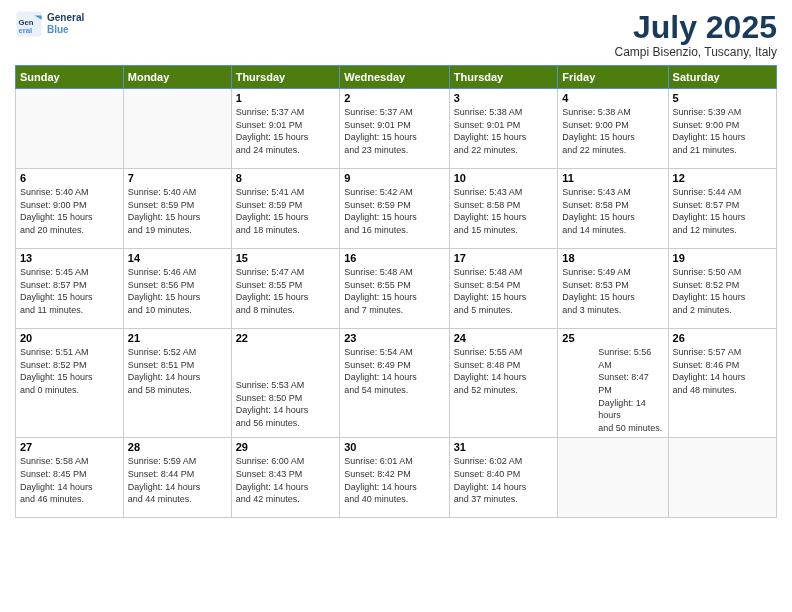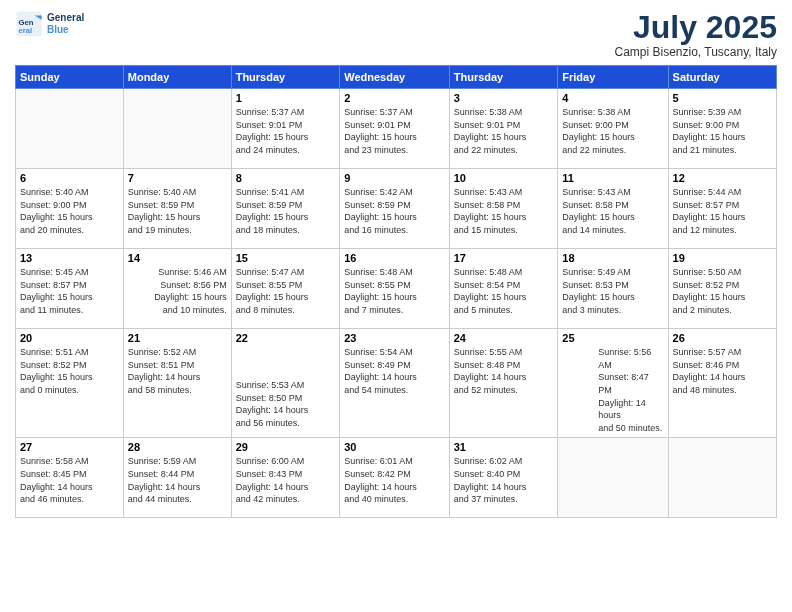--- a/index.html
+++ b/index.html
@@ -51,21 +51,21 @@
     .subtitle {
       font-size: 12px;
       color: #333;
     }
     .calendar {
       width: 100%;
       border-collapse: collapse;
       font-size: 9.5px;
     }
     .calendar thead th {
-      background-color: #1d4ed8;
+      background-color: #4d7c0f;
       color: #fff;
       padding: 5px 4px;
       text-align: left;
       font-size: 11px;
       border: 1px solid #5a8dcc;
     }
     .calendar tbody td {
       border: 1px solid #ccc;
       vertical-align: top;
       padding: 3px 4px;
@@ -216,21 +216,21 @@
         <tr>
           <td>
             <span class="day-num">13</span>
             <div class="day-detail" style="white-space: pre-line;">Sunrise: 5:45 AM
 Sunset: 8:57 PM
 Daylight: 15 hours
 and 11 minutes.</div>
           </td>
           <td>
             <span class="day-num">14</span>
-            <div class="day-detail" style="white-space: pre-line; text-align: right;">Sunrise: 5:46 AM
+            <div class="day-detail" style="white-space: pre-line;">Sunrise: 5:46 AM
 Sunset: 8:56 PM
 Daylight: 15 hours
 and 10 minutes.</div>
           </td>
           <td>
             <span class="day-num">15</span>
             <div class="day-detail" style="white-space: pre-line;">Sunrise: 5:47 AM
 Sunset: 8:55 PM
 Daylight: 15 hours
 and 8 minutes.</div>

